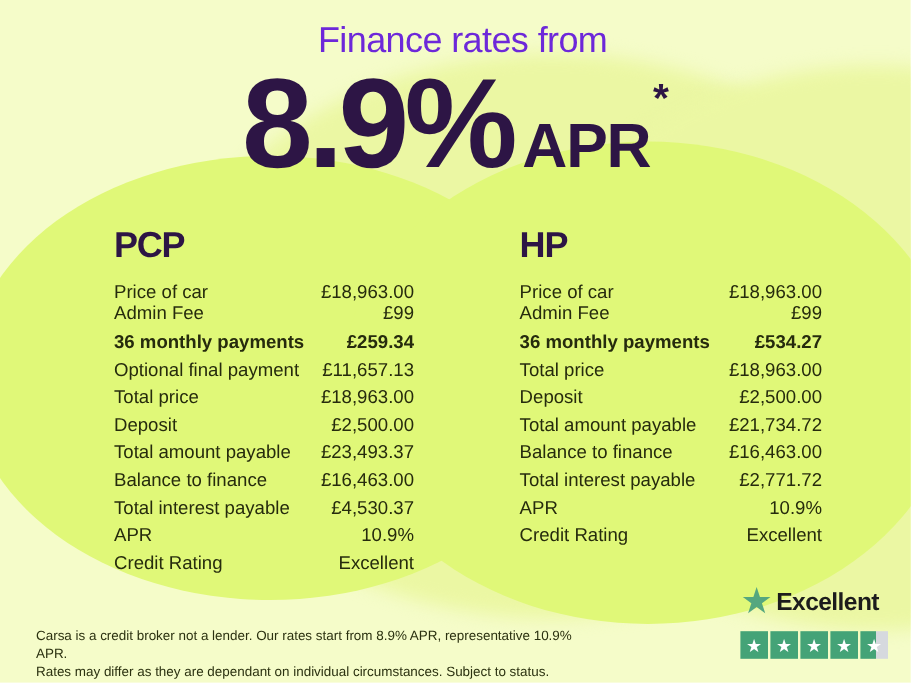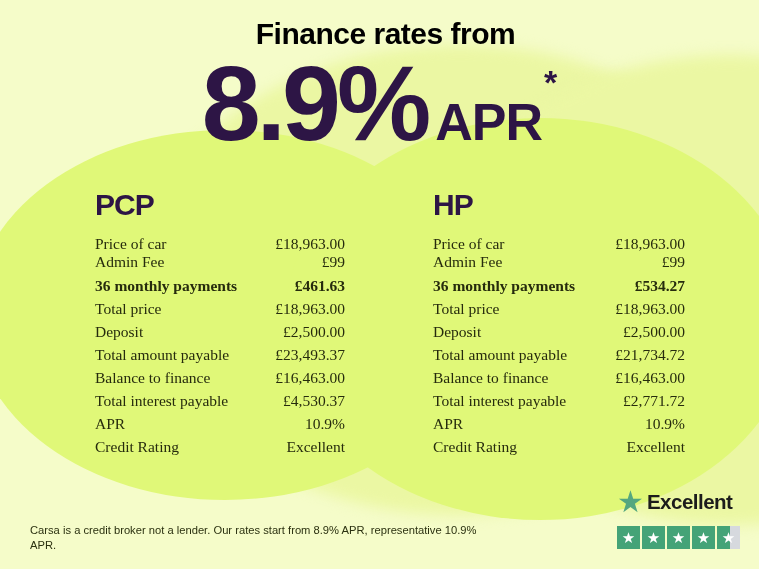--- a/index.html
+++ b/index.html
@@ -13,40 +13,40 @@
   .halo{position:absolute;border-radius:50%;background:#ebf7a3;filter:blur(7px);}
   .halo-left{left:140px;top:45px;width:640px;height:470px;}
   .halo-right{left:430px;top:55px;width:600px;height:470px;}
   
   .circle{position:absolute;border-radius:50%;background:#e0f878;}
   .circle-left{left:-27px;top:130px;width:504px;height:370px;}
   .circle-right{left:285px;top:118px;width:510px;height:402px;}
 
   .title{
     position:absolute;left:0;right:0;top:17px;text-align:center;
-    font-size:30px;font-weight:700;color:#000000;letter-spacing:-0.5px;margin-left:12px;
+    font-size:30px;font-weight:400;color:#6d28d9;letter-spacing:-0.5px;margin-left:12px;
   }
   .rate-lockup{
     position:absolute;left:0;right:0;top:48px;text-align:center;
     color:#2d1545;line-height:1.05;white-space:nowrap;
   }
   .rate{font-size:106px;font-weight:800;letter-spacing:-4px;}
   .apr{font-size:52px;font-weight:800;letter-spacing:-1px;margin-left:8px;}
   .ast{font-size:34px;font-weight:800;position:relative;top:-46px;margin-left:2px;}
 
   .col{position:absolute;top:188px;}
   .col-pcp{left:95px;width:250px;}
   .col-hp{left:433px;width:252px;}
   .col h2{
     margin:0 0 13px 0;text-align:left;
     font-size:30px;font-weight:800;color:#2d1545;letter-spacing:-1px;
   }
   .row{
     display:flex;justify-content:space-between;align-items:baseline;
-    font-size:15.5px;line-height:18px;margin-bottom:5px;font-family:Liberation Serif, serif;
+    font-size:15.5px;line-height:18px;margin-bottom:5px;
   }
   .row.tight{margin-bottom:0;}
   .row.gap-after{margin-bottom:6px;}
   .row.bold .lbl,.row.bold .val{font-weight:700;}
   .lbl{text-align:left;}
   .val{text-align:left;}
 
   .disclaimer{
     position:absolute;left:30px;top:523px;width:450px;
     font-size:11.2px;line-height:15px;color:#2b3110;
@@ -87,21 +87,25 @@
     <div class="row tight">
       <span class="lbl">Price of car</span>
       <span class="val">£18,963.00</span>
     </div>
     <div class="row gap-after">
       <span class="lbl">Admin Fee</span>
       <span class="val">£99</span>
     </div>
     <div class="row bold">
       <span class="lbl">36 monthly payments</span>
-      <span class="val">£461.63</span>
+      <span class="val">£259.34</span>
+    </div>
+    <div class="row">
+      <span class="lbl">Optional final payment</span>
+      <span class="val">£11,657.13</span>
     </div>
     <div class="row">
       <span class="lbl">Total price</span>
       <span class="val">£18,963.00</span>
     </div>
     <div class="row">
       <span class="lbl">Deposit</span>
       <span class="val">£2,500.00</span>
     </div>
     <div class="row">
@@ -165,20 +169,21 @@
       <span class="val">10.9%</span>
     </div>
     <div class="row">
       <span class="lbl">Credit Rating</span>
       <span class="val">Excellent</span>
     </div>
   </section>
 
   <div class="disclaimer">
     <div>Carsa is a credit broker not a lender. Our rates start from 8.9% APR, representative 10.9% APR.</div>
+    <div>Rates may differ as they are dependant on individual circumstances. Subject to status.</div>
   </div>
 
   <div class="trustpilot">
     <div class="tp-head">
       <span class="tp-star">★</span>
       <span class="tp-word">Excellent</span>
     </div>
     <div class="tp-rating">
       <div class="tp-box">★</div>
       <div class="tp-box">★</div>

